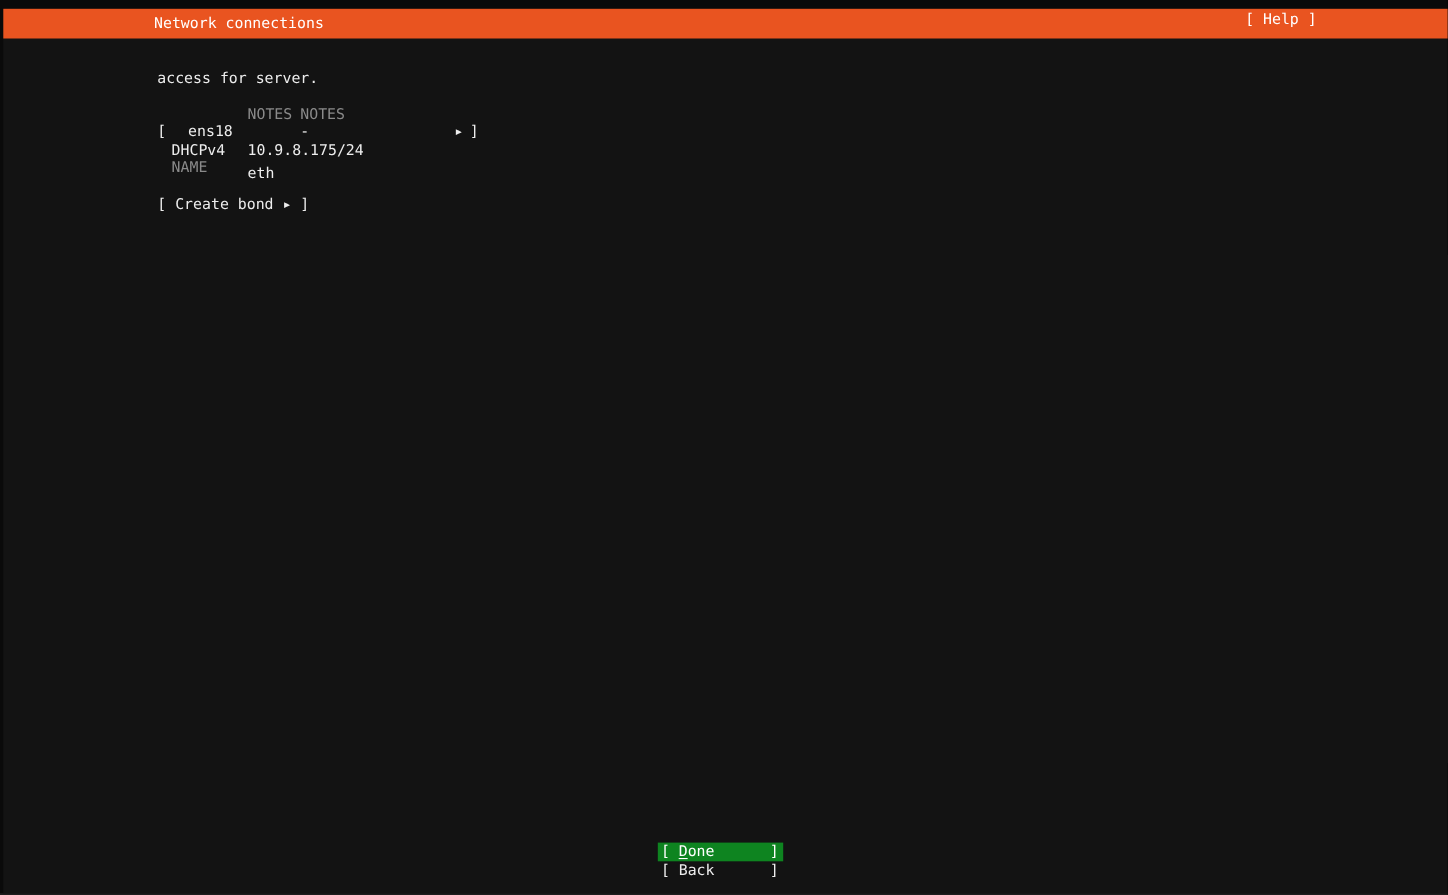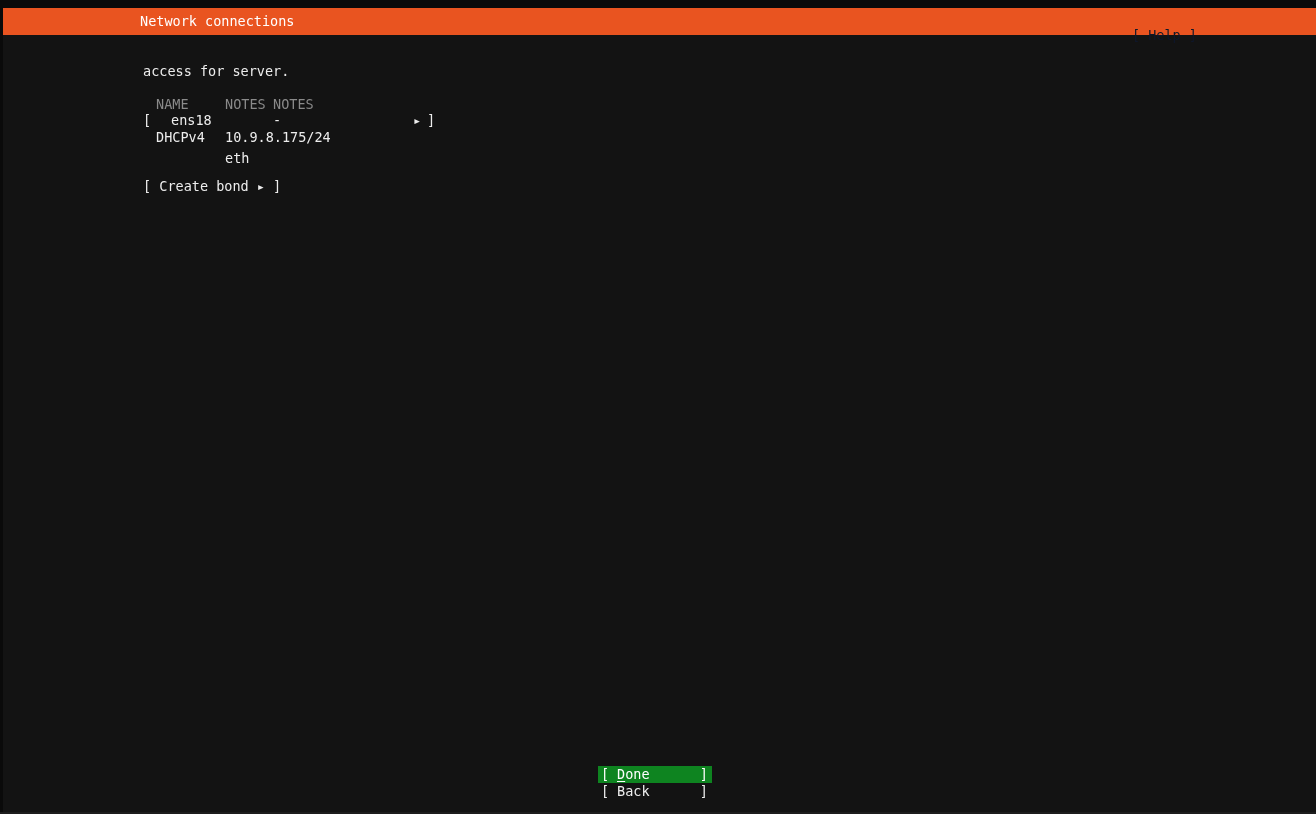--- a/index.html
+++ b/index.html
@@ -20,21 +20,21 @@
     background:var(--screen-bg,#131313);
   }
   .titlebar{
     position:absolute;left:0;top:0;width:100%;height:27px;
     background:var(--header-bg,#E95420);
   }
   .titlebar .title{
     position:absolute;left:137px;top:5px;color:#fff;
   }
   .titlebar .help{
-    position:absolute;right:135px;top:19px;color:#0f172a;cursor:default;
+    position:absolute;right:135px;top:2px;color:#ffffff;cursor:default;
   }
   .line{position:absolute;height:17px;white-space:pre;}
   .cell{position:absolute;top:0;white-space:pre;}
   .muted{color:var(--muted,#8a8a8a);}
   .devmuted{color:var(--device-muted,#6e6e6e);}
   .white{color:var(--text,#e9e9e9);}
   .tui-btn{
     position:absolute;left:595px;width:114px;height:17px;
     color:var(--text,#ededed);
   }
@@ -55,21 +55,21 @@
   <div class="terminal">
 
     <div class="titlebar">
       <span class="title">Network connections</span>
       <span class="help">[ Help ]</span>
     </div>
 
     <div class="line" style="left:140px;top:55px;">access for server.</div>
 
     <div class="line muted" style="left:0;top:88px;width:100%;">
-      <span class="cell" style="left:153px;">NAME</span>
+      <span class="cell" style="left:153px;margin-top:48px;">NAME</span>
       <span class="cell" style="left:222px;">NOTES</span>
       <span class="cell" style="left:270px;">NOTES</span>
     </div>
 
     <div class="line white" style="left:0;top:104px;width:100%;">
       <span class="cell" style="left:140px;">[</span>
       <span class="cell" style="left:168px;">ens18</span>
       <span class="cell" style="left:222px;margin-top:38px;">eth</span>
       <span class="cell" style="left:270px;">-</span>
       <span class="cell" style="left:410px;">▸</span>

